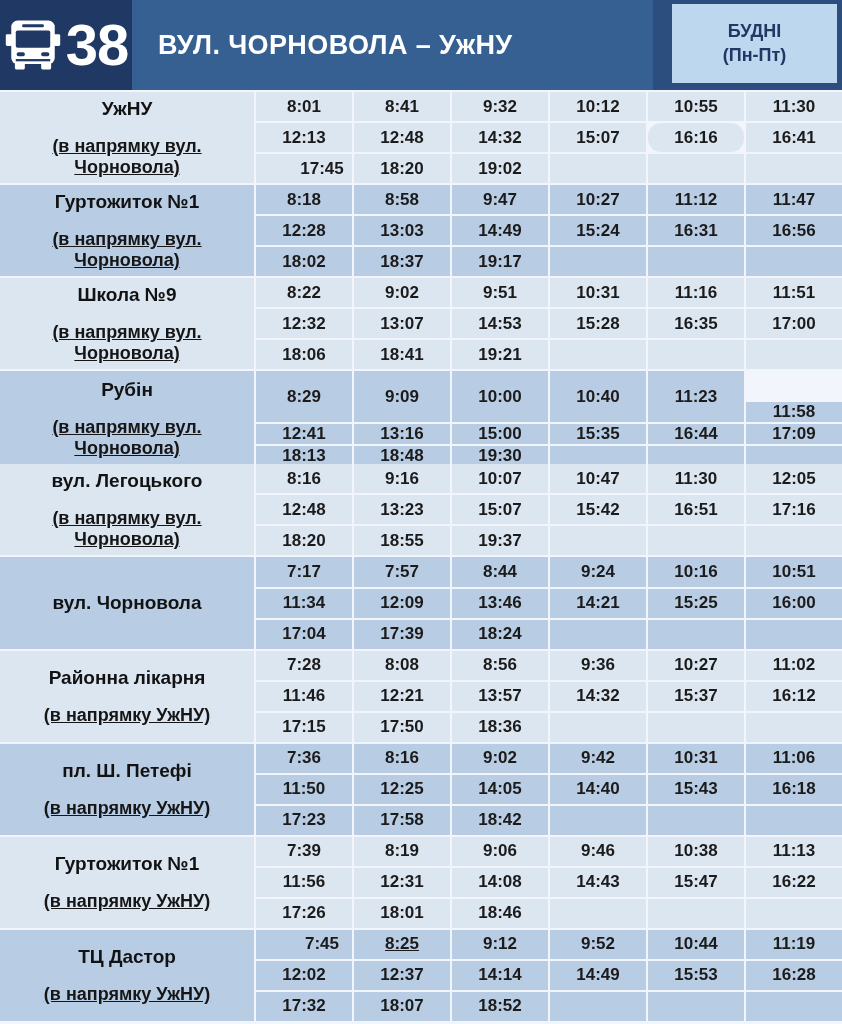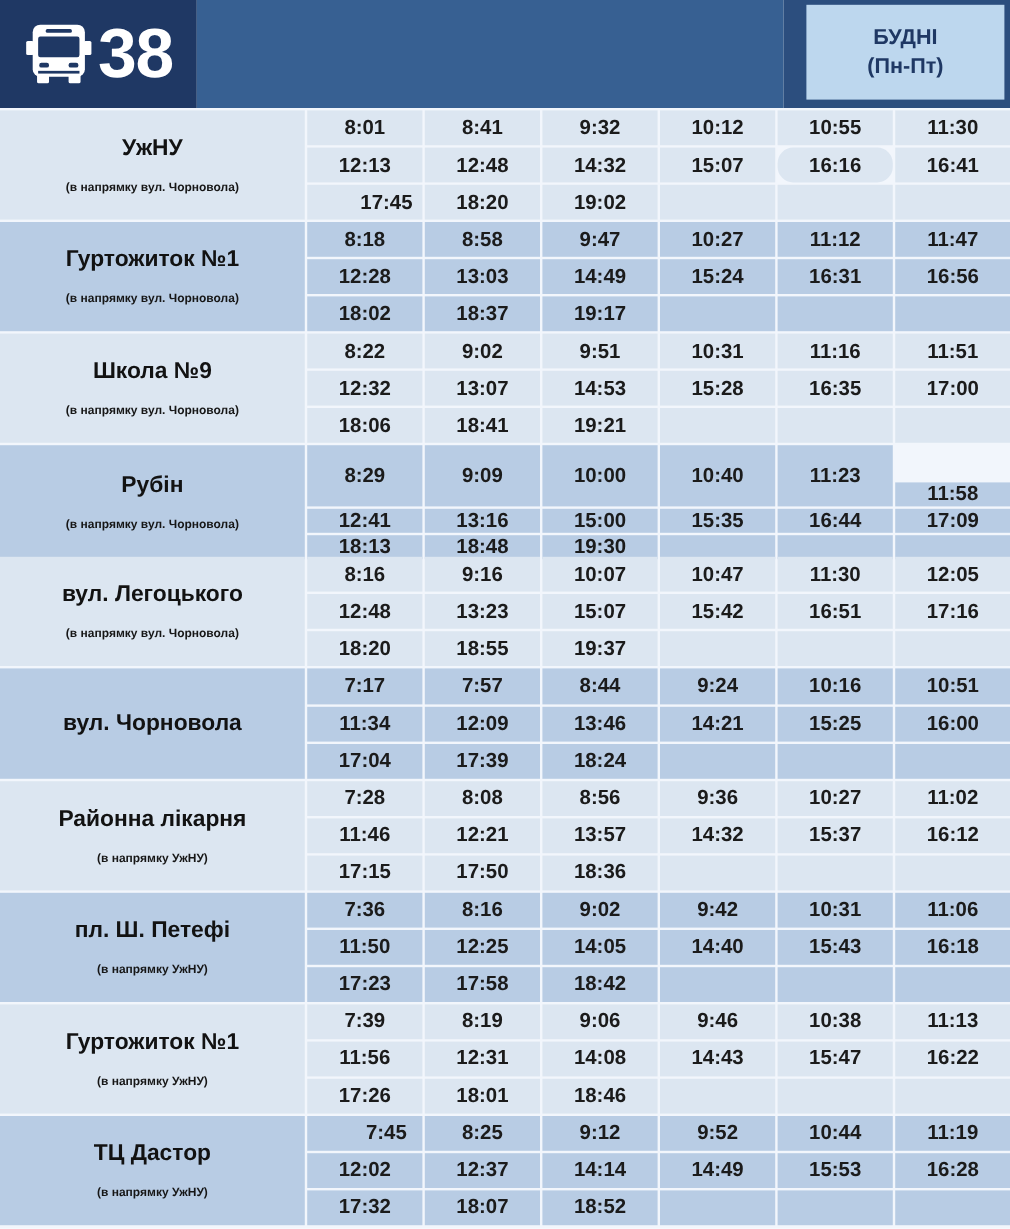--- a/index.html
+++ b/index.html
@@ -6,21 +6,21 @@
   body{
     width:842px;height:1024px;overflow:hidden;
     font-family:"Liberation Sans","DejaVu Sans",sans-serif;
     background:#ffffff;
   }
   .page{width:842px;height:1024px;display:flex;flex-direction:column;}
 
   
   .header{height:90px;flex:none;display:flex;}
   .logo-box{
-    width:164px;background:#1F3864;
+    width:132px;background:#1F3864;
     display:flex;align-items:center;justify-content:center;gap:4px;
   }
   .bus-glyph{width:58px;height:58px;flex:none;}
   .route-num{color:#ffffff;font-size:58px;font-weight:700;line-height:1;letter-spacing:-1px;}
   .header-mid{
     flex:1;background:#376092;color:#ffffff;
     display:flex;flex-direction:column;justify-content:center;
     padding-left:26px;gap:7px;min-width:0;
   }
   .route-title{font-size:27px;font-weight:700;letter-spacing:.4px;}
@@ -51,21 +51,21 @@
   }
   .stop-row.light{--bg:#DCE6F1;}
   .stop-row.dark{--bg:#B8CCE4;}
   .name-cell{
     grid-column:1;grid-row:1 / span 3;
     background:var(--bg);
     display:flex;flex-direction:column;align-items:center;justify-content:center;
     text-align:center;padding:0 10px;
   }
   .stop-name{font-size:19px;font-weight:700;color:#121212;}
-  .stop-dir{font-size:10px;font-weight:700;color:#161616;margin-top:16px;}
+  .stop-dir{font-size:18px;font-weight:700;color:#161616;margin-top:16px;text-decoration:underline;}
   .time-cell{
     background:var(--bg);
     display:flex;align-items:center;justify-content:center;
     font-size:17px;font-weight:700;color:#1b1b1b;
   }
 </style>
 </head>
 <body>
 
 <div class="page">
@@ -81,20 +81,21 @@
         <rect x="20" y="9" width="24" height="3.5" rx="1.5" fill="#1F3864"></rect>
         <rect x="13" y="16" width="38" height="19" rx="2" fill="#1F3864"></rect>
         <rect x="14" y="40" width="9" height="4.5" rx="2" fill="#1F3864"></rect>
         <rect x="41" y="40" width="9" height="4.5" rx="2" fill="#1F3864"></rect>
         <rect x="13" y="47.5" width="38" height="2.5" fill="#1F3864"></rect>
       </svg>
       <span class="route-num">38</span>
     </div>
 
     <div class="header-mid">
+      <div class="route-title">ВУЛ. ЧОРНОВОЛА – УжНУ</div>
     </div>
 
     <div class="header-right">
       <div class="days-box">
         <span>БУДНІ</span>
         <span>(Пн-Пт)</span>
       </div>
     </div>
   </div>
 
@@ -313,21 +314,21 @@
         <div class="time-cell" style="grid-area: 3 / 5;"></div>
         <div class="time-cell" style="grid-area: 3 / 6;"></div>
         <div class="time-cell" style="grid-area: 3 / 7;"></div>
       </div>
       <div class="stop-row dark">
         <div class="name-cell">
           <div class="stop-name">ТЦ Дастор</div>
           <div class="stop-dir">(в напрямку УжНУ)</div>
         </div>
         <div class="time-cell" style="grid-area: 1 / 2; padding-left: 36px;">7:45</div>
-        <div class="time-cell" style="grid-area: 1 / 3;">8:25</div>
+        <div class="time-cell" style="grid-area: 1 / 3; text-decoration: underline;">8:25</div>
         <div class="time-cell" style="grid-area: 1 / 4;">9:12</div>
         <div class="time-cell" style="grid-area: 1 / 5;">9:52</div>
         <div class="time-cell" style="grid-area: 1 / 6;">10:44</div>
         <div class="time-cell" style="grid-area: 1 / 7;">11:19</div>
         <div class="time-cell" style="grid-area: 2 / 2;">12:02</div>
         <div class="time-cell" style="grid-area: 2 / 3;">12:37</div>
         <div class="time-cell" style="grid-area: 2 / 4;">14:14</div>
         <div class="time-cell" style="grid-area: 2 / 5;">14:49</div>
         <div class="time-cell" style="grid-area: 2 / 6;">15:53</div>
         <div class="time-cell" style="grid-area: 2 / 7;">16:28</div>

